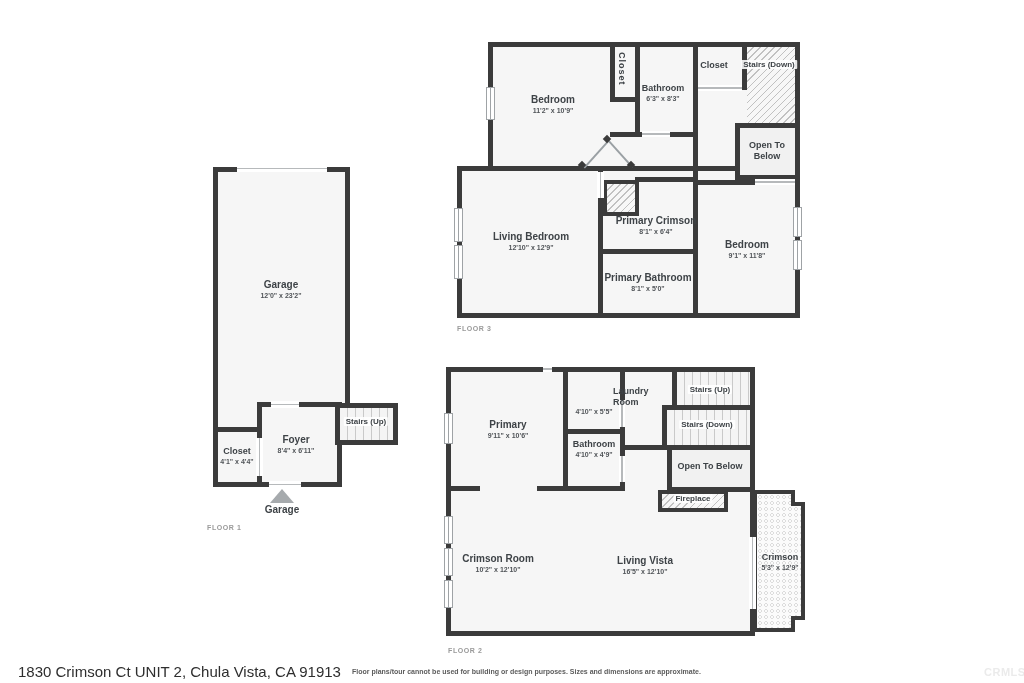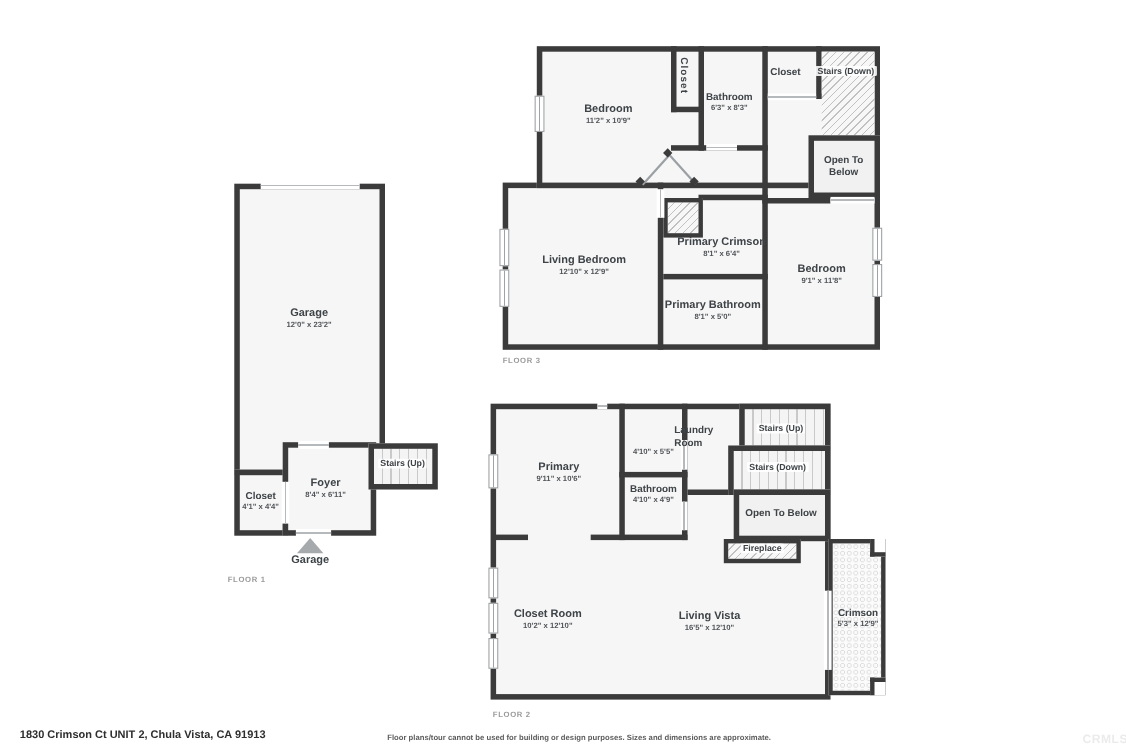--- a/index.html
+++ b/index.html
@@ -31,21 +31,21 @@
   .label.mid .nm{font-size:9px;}
   .label.wrap .nm{white-space:normal;}
   .label.pill .nm{background:rgba(255,255,255,.88);padding:0 2px;border-radius:1px;}
   .vtext{position:absolute;writing-mode:vertical-rl;font-size:9px;font-weight:bold;color:#3e4347;
     letter-spacing:1px;z-index:5;}
   .floor-tag{position:absolute;font-size:7px;font-weight:bold;color:#9a9a9a;letter-spacing:.6px;}
   .tri{position:absolute;width:0;height:0;border-left:12px solid transparent;border-right:12px solid transparent;
     border-bottom:14px solid #a6aaad;}
   .diag{position:absolute;height:1.5px;background:#9aa0a4;transform-origin:0 50%;z-index:4;}
   .node{position:absolute;width:6px;height:6px;background:#3b3b3b;transform:rotate(45deg);z-index:4;}
-  .addr{position:absolute;font-size:10px;font-weight:bold;color:#2e2e2e;}
+  .addr{position:absolute;font-size:15px;font-weight:normal;color:#2e2e2e;}
   .disc{position:absolute;font-size:7px;font-weight:bold;color:#5c5c5c;}
   .wm{position:absolute;font-size:11px;font-weight:bold;color:#ebebeb;letter-spacing:.5px;}
 </style>
 </head>
 <body>
 
 <div class="room" style="left:457px;top:166px;width:343px;height:152px;"></div>
 <div class="room" style="left:488px;top:42px;width:312px;height:129px;"></div>
 
 <div class="wall" style="left:610px;top:42px;width:5px;height:60px;"></div>
@@ -192,21 +192,21 @@
 <div class="label small pill" style="left:707px;top:420px;">
   <div class="nm">Stairs (Down)</div>
 </div>
 <div class="label mid" style="left:710px;top:461px;">
   <div class="nm">Open To Below</div>
 </div>
 <div class="label small pill" style="left:693px;top:494px;">
   <div class="nm">Fireplace</div>
 </div>
 <div class="label" style="left:498px;top:553px;">
-  <div class="nm">Closet Room</div>
+  <div class="nm">Crimson Room</div>
   <div class="dm">10'2" x 12'10"</div>
 </div>
 <div class="label" style="left:645px;top:555px;">
   <div class="nm">Living Vista</div>
   <div class="dm">16'5" x 12'10"</div>
 </div>
 <div class="label mid" style="left:780px;top:552px;">
   <div class="nm">Crimson</div>
   <div class="dm">5'3" x 12'9"</div>
 </div>

